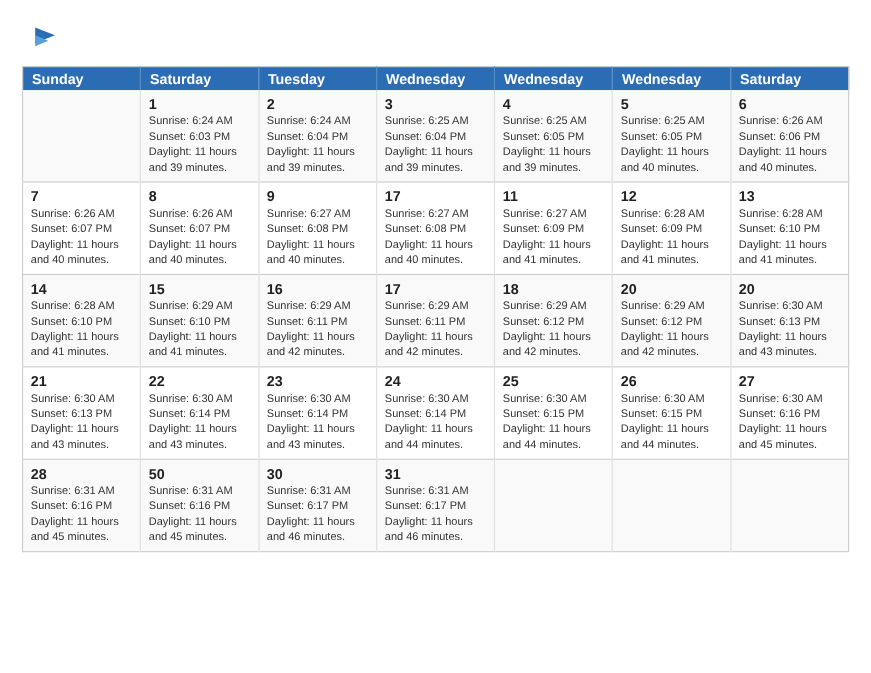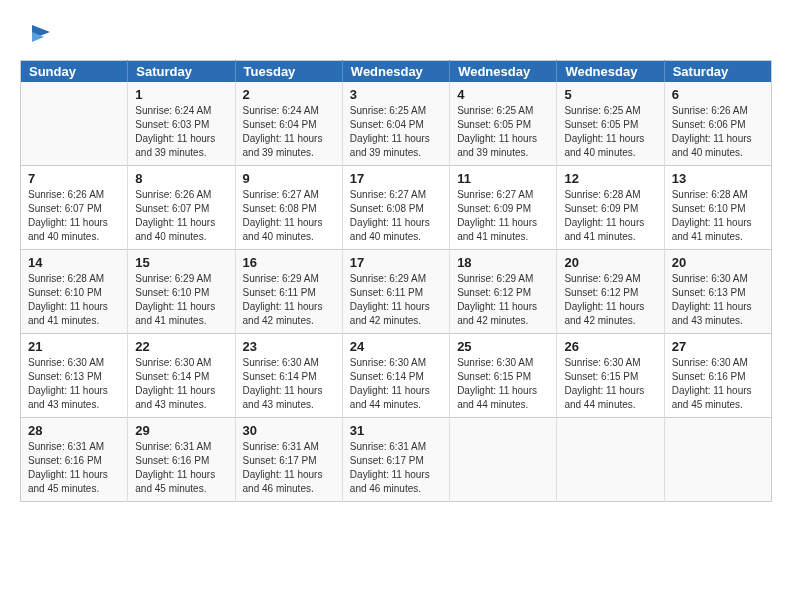--- a/index.html
+++ b/index.html
@@ -326,21 +326,21 @@
       </tr>
       <tr>
         <td>
           <span class="day-num">28</span>
           <div class="day-info" style="white-space: pre-line;">Sunrise: 6:31 AM
 Sunset: 6:16 PM
 Daylight: 11 hours
 and 45 minutes.</div>
         </td>
         <td>
-          <span class="day-num">29</span>
+          <span class="day-num">50</span>
           <div class="day-info" style="white-space: pre-line;">Sunrise: 6:31 AM
 Sunset: 6:16 PM
 Daylight: 11 hours
 and 45 minutes.</div>
         </td>
         <td>
           <span class="day-num">30</span>
           <div class="day-info" style="white-space: pre-line;">Sunrise: 6:31 AM
 Sunset: 6:17 PM
 Daylight: 11 hours

